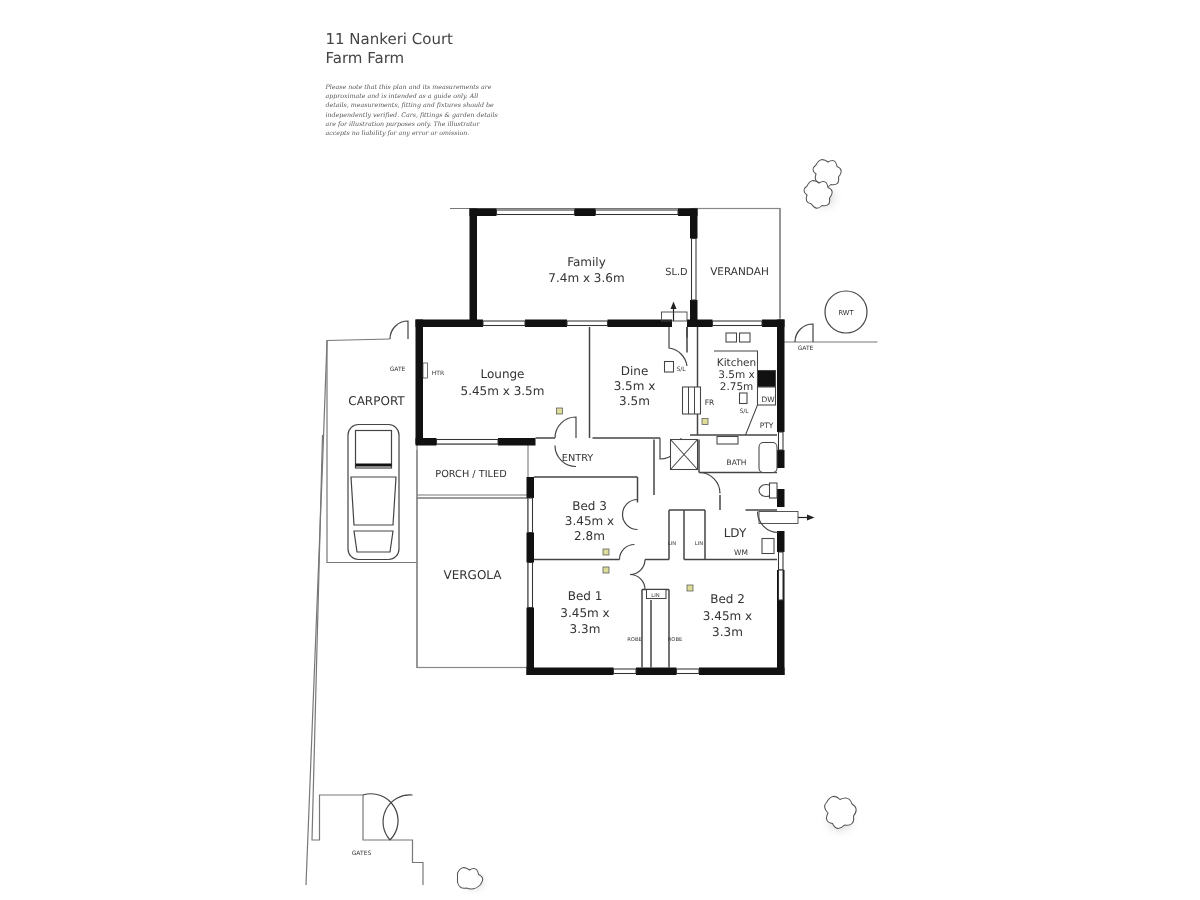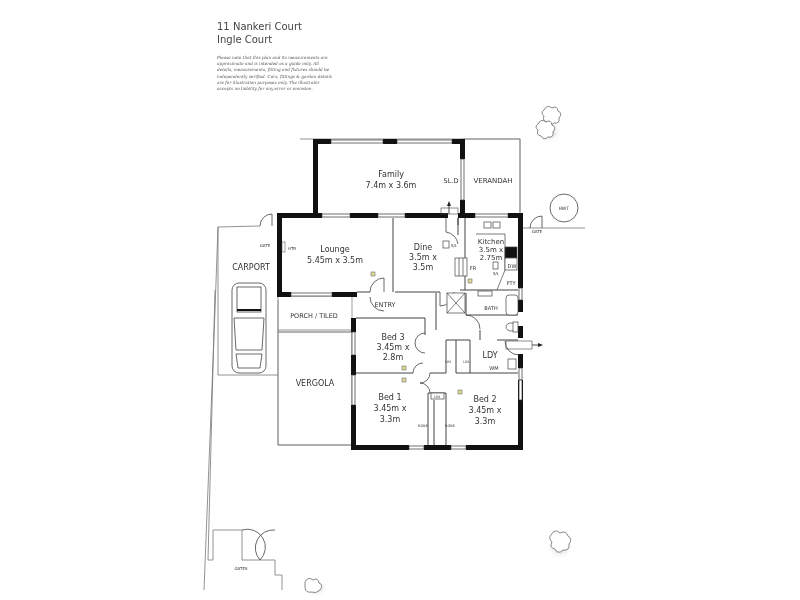--- a/index.html
+++ b/index.html
@@ -8,21 +8,21 @@
   .title div { white-space: nowrap; }
   .disclaimer { position: absolute; left: 217px; top: 55px; width: 115px; font-size: 4.2px; line-height: 6.2px; color: #555; font-style: italic; font-family: "DejaVu Serif", serif; }
   svg { position: absolute; left: 0; top: 0; }
   .lbl { font-family: "DejaVu Sans", sans-serif; fill: #333; }
 </style>
 </head>
 <body>
 
 <div class="title">
   <div>11 Nankeri Court</div>
-  <div>Ingle Court</div>
+  <div>Farm Farm</div>
 </div>
 <div class="disclaimer">Please note that this plan and its measurements are approximate and is intended as a guide only. All details, measurements, fitting and fixtures should be independently verified. Cars, fittings &amp; garden details are for illustration purposes only. The illustrator accepts no liability for any error or omission.</div>
 
 <svg width="800" height="600" viewBox="0 0 800 600">
   <defs>
     <radialGradient id="shadow" cx="50%" cy="50%" r="50%">
       <stop offset="0%" stop-color="#999" stop-opacity="0.55"></stop>
       <stop offset="100%" stop-color="#fff" stop-opacity="0"></stop>
     </radialGradient>
   </defs>

